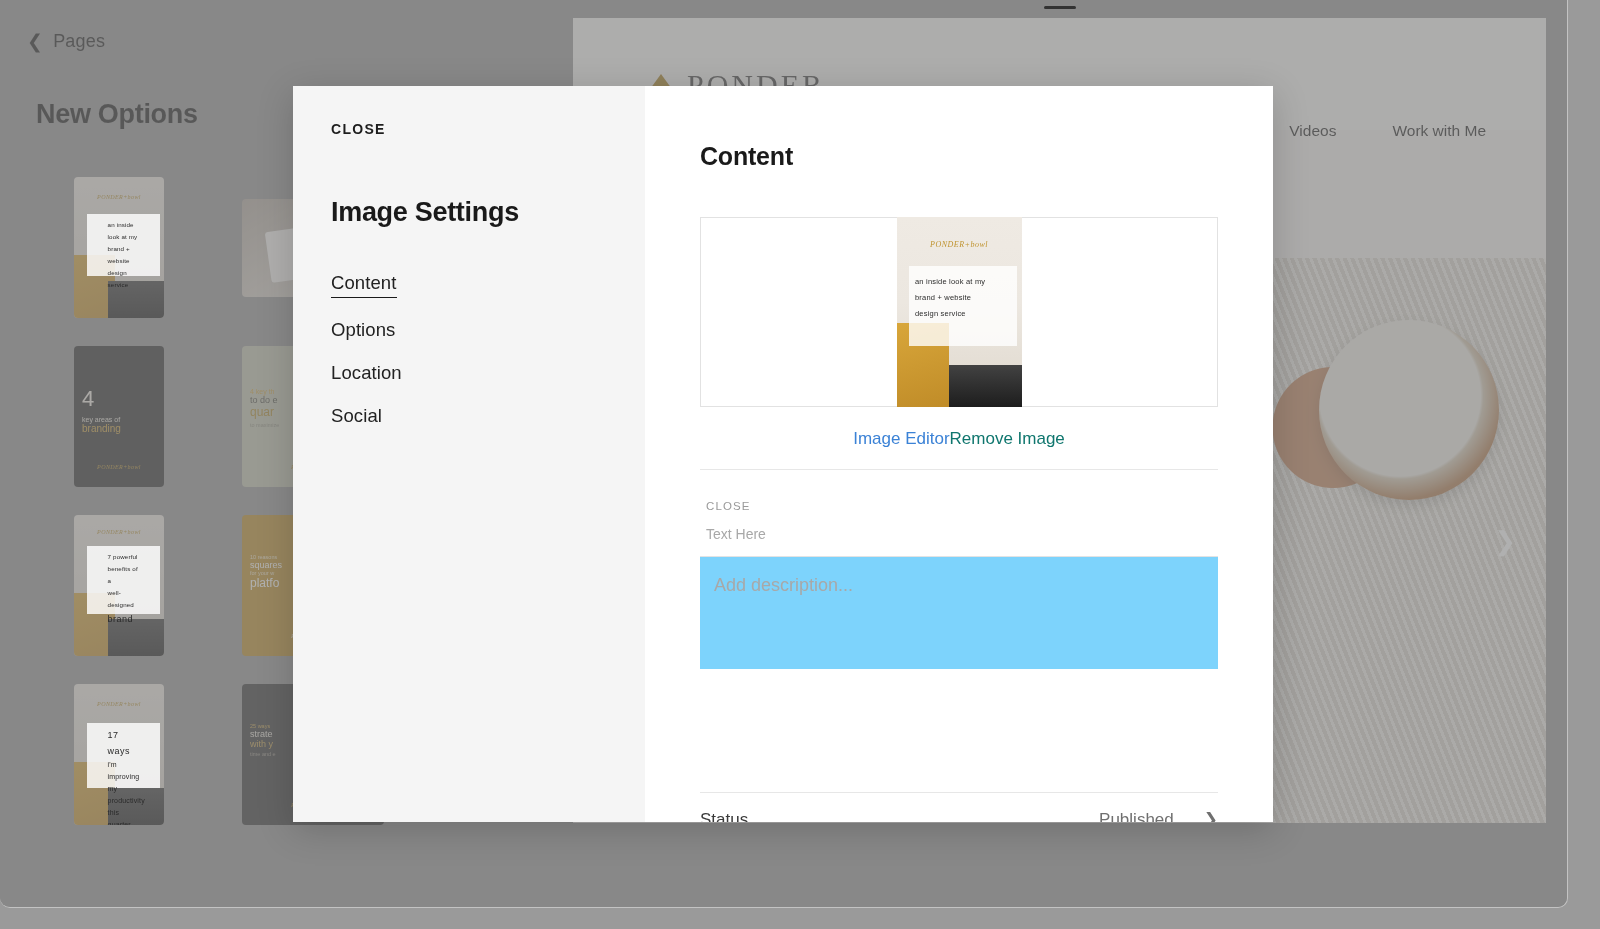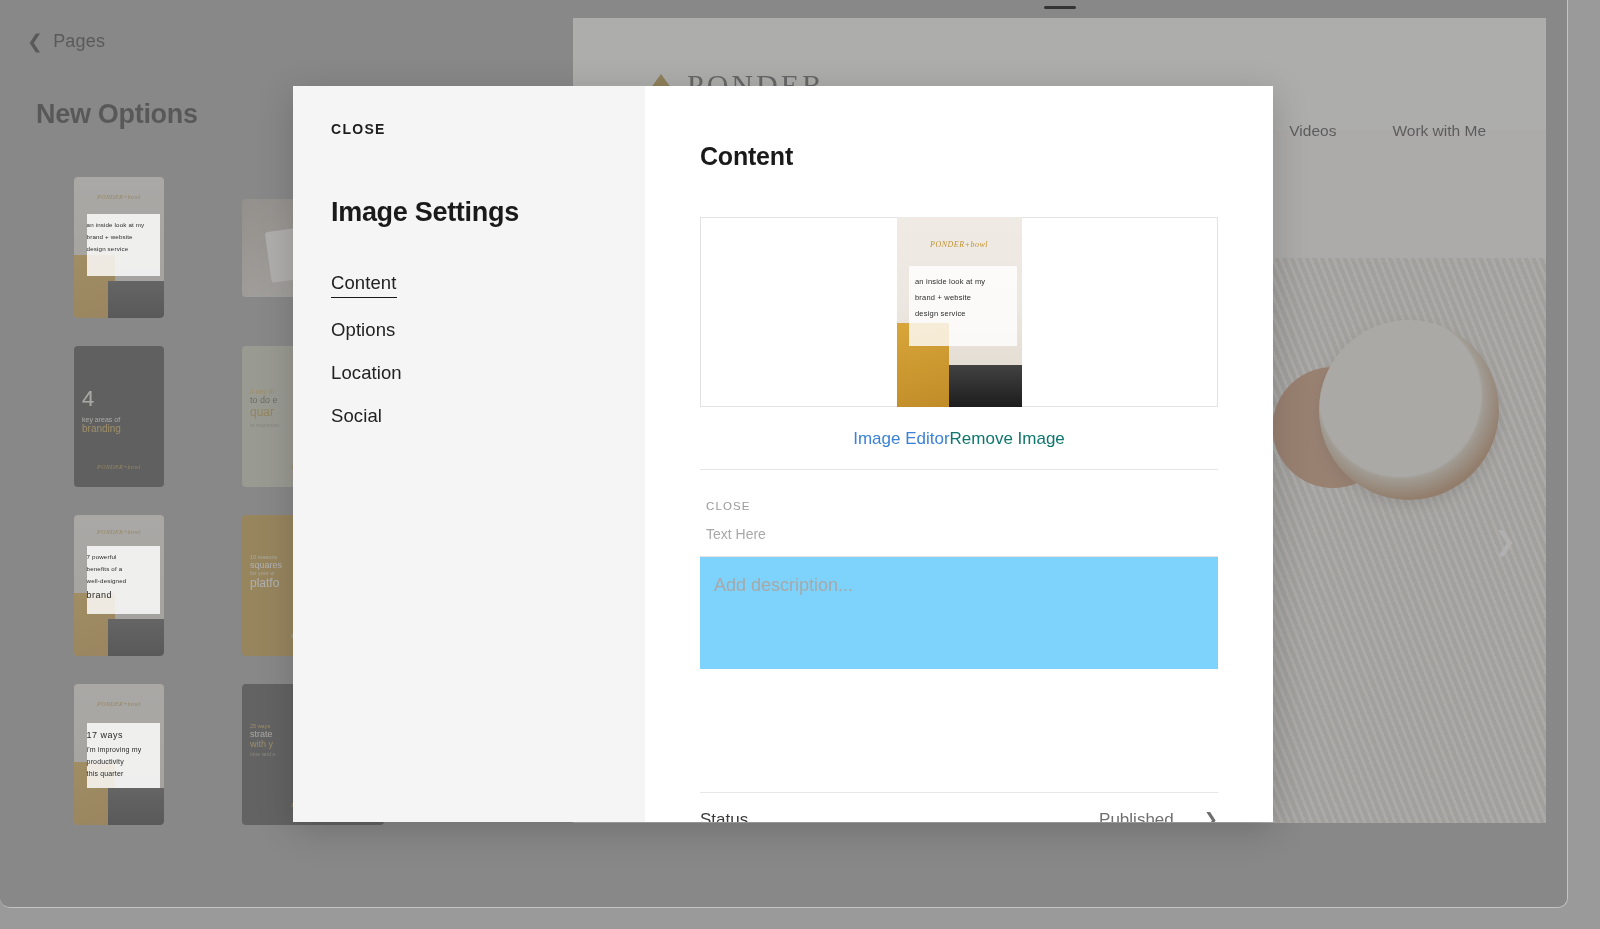--- a/index.html
+++ b/index.html
@@ -66,21 +66,21 @@
     content:""; position:absolute; left:0; top:55%; width:46%; height:45%;
     background: linear-gradient(160deg,#d6a437,#c28f2c);
   }
   .thumb-photo-desk::after {
     content:""; position:absolute; right:0; bottom:0; width:62%; height:26%;
     background: linear-gradient(180deg,#3a3a3a,#1c1c1c);
   }
   .overlay-card {
     position:absolute; left:14%; top:26%; width:82%; height:44%;
     background: rgba(255,255,255,.82);
-    padding: 5px 0;
+    padding: 5px 21px;
     font-size: 6.2px; line-height: 1.95; color:#2a2a2a; letter-spacing:.15px;
     z-index: 3;
   }
   .overlay-card.large { font-size: 7px; line-height:1.7; }
   .overlay-card b { font-size: 9px; font-weight: normal; letter-spacing:.5px; }
 
   .thumb-phone { background: linear-gradient(150deg,#b4aba1 0%,#cfc8bf 50%,#e8e3dc 100%); }
   .thumb-phone::before {
     content:""; position:absolute; left:18%; top:30%; width:42%; height:52%;
     background:#fbfaf8; border-radius:3px; transform: rotate(-8deg);

